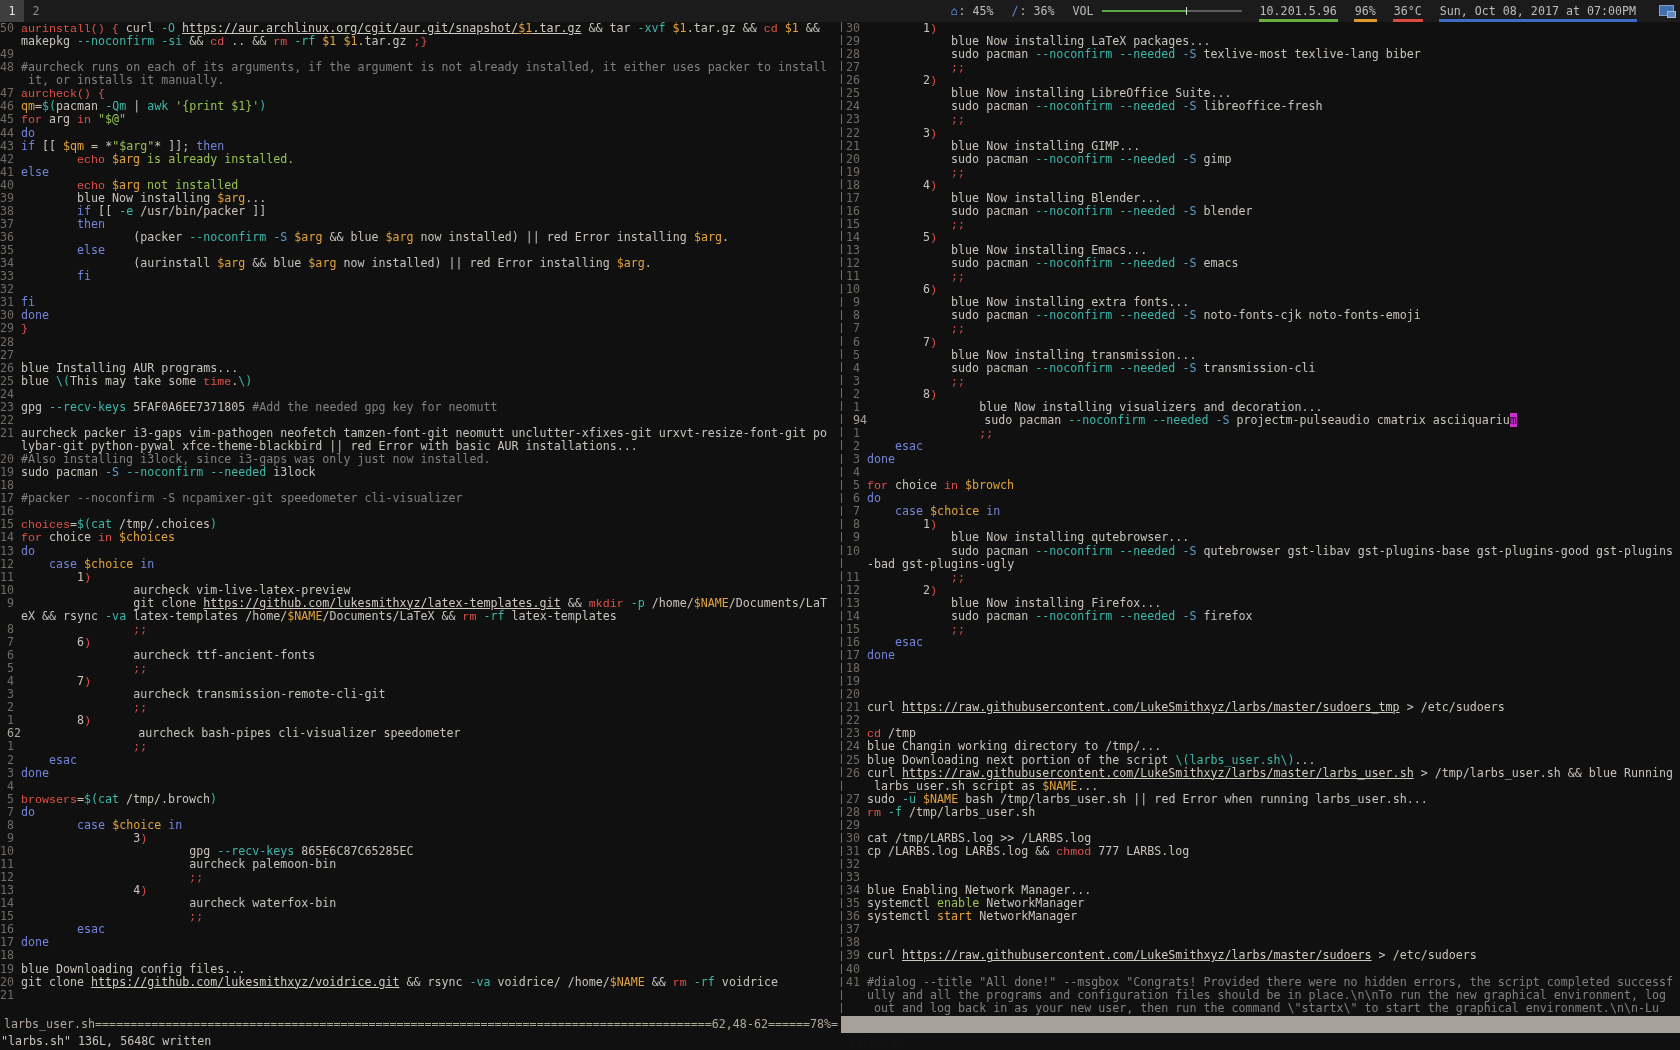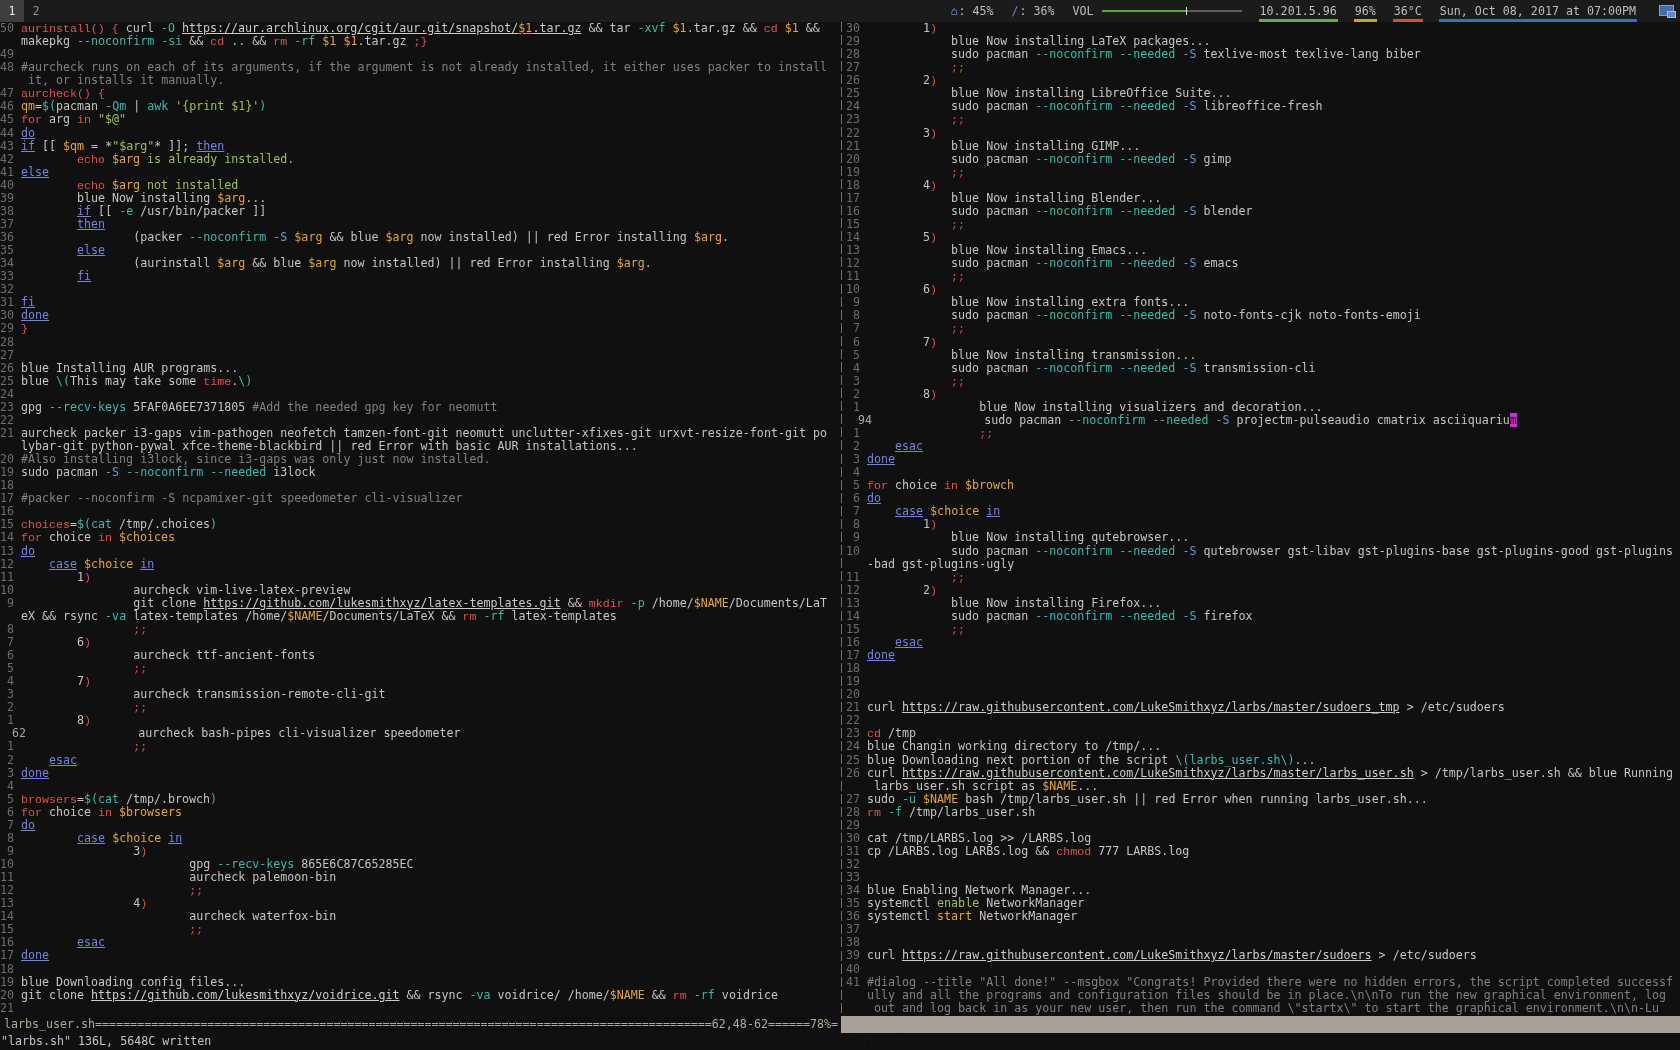--- a/index.html
+++ b/index.html
@@ -30,24 +30,24 @@
 
   
   #editor{position:absolute;left:0;top:22px;width:1680px;height:994px;background:var(--bg);}
   .pane{position:absolute;top:0;height:994px;overflow:hidden;}
   #pane-left{left:0;width:838px;}
   #pane-right{left:846px;width:834px;}
   #vsep{position:absolute;left:841px;top:0;width:1px;height:994px;
         background:repeating-linear-gradient(to bottom,#6f6f6f 0 10px,transparent 10px 13.078px);}
   .row{height:var(--rh);line-height:var(--rh);white-space:pre;}
   .gut{display:inline-block;width:21px;padding-right:7px;text-align:right;color:#716c66;}
-  .gut.cur{width:26px;padding:0 0 0 2px;text-align:right;color:#a9a49c;}
+  .gut.cur{width:26px;padding:0 0 0 2px;text-align:center;color:#a9a49c;}
   
   .sg-p{color:#c8c3bc;} .sg-cm{color:#808080;} .sg-r{color:#df5349;font-family:Liberation Mono, monospace;}
-  .sg-b{color:#7384d9;text-decoration:underline;} .sg-t{color:#3cb7a9;} .sg-s{color:#5b9ccc;}
+  .sg-b{color:#7384d9;} .sg-t{color:#3cb7a9;} .sg-s{color:#5b9ccc;}
   .sg-o{color:#e2a33e;} .sg-g{color:#9ac052;}
   .sg-u{color:#cfcac2;text-decoration:underline;margin-top:48px;}
   .sg-v{color:#e2a33e;text-decoration:underline;}
   .sg-x{background:#cb2fd0;color:#111;}
 
   
   #statusrow{position:absolute;left:0;top:1016px;width:1680px;height:17px;}
   #status-left{position:absolute;left:4px;top:0;width:841px;height:17px;line-height:17px;white-space:pre;overflow:hidden;color:#b0a89b;}
   #status-right{position:absolute;left:841px;top:0;width:839px;height:17px;line-height:17px;background:#a8a199;color:#161616;white-space:pre;}
   #status-right .sr-name{position:absolute;left:7px;}
@@ -154,21 +154,20 @@
       <div class="row"><span class="gut">4</span><span class="sg-p">        7</span><span class="sg-r">)</span></div>
       <div class="row"><span class="gut">3</span><span class="sg-p">                aurcheck transmission-remote-cli-git</span></div>
       <div class="row"><span class="gut">2</span><span class="sg-p">                </span><span class="sg-r">;;</span></div>
       <div class="row"><span class="gut">1</span><span class="sg-p">        8</span><span class="sg-r">)</span></div>
       <div class="row"><span class="gut cur">62</span><span class="sg-p">                aurcheck bash-pipes cli-visualizer speedometer</span></div>
       <div class="row"><span class="gut">1</span><span class="sg-p">                </span><span class="sg-r">;;</span></div>
       <div class="row"><span class="gut">2</span><span class="sg-p">    </span><span class="sg-b">esac</span></div>
       <div class="row"><span class="gut">3</span><span class="sg-b">done</span></div>
       <div class="row"><span class="gut">4</span></div>
       <div class="row"><span class="gut">5</span><span class="sg-r">browsers</span><span class="sg-p">=</span><span class="sg-t">$(</span><span class="sg-t">cat</span><span class="sg-p"> /tmp/.browch</span><span class="sg-t">)</span></div>
-      <div class="row"><span class="gut">6</span><span class="sg-r">for</span><span class="sg-p"> choice </span><span class="sg-r">in</span><span class="sg-p"> </span><span class="sg-o">$browsers</span></div>
       <div class="row"><span class="gut">7</span><span class="sg-b">do</span></div>
       <div class="row"><span class="gut">8</span><span class="sg-p">        </span><span class="sg-b">case</span><span class="sg-p"> </span><span class="sg-o">$choice</span><span class="sg-p"> </span><span class="sg-b">in</span></div>
       <div class="row"><span class="gut">9</span><span class="sg-p">                3</span><span class="sg-r">)</span></div>
       <div class="row"><span class="gut">10</span><span class="sg-p">                        gpg </span><span class="sg-t">--recv-keys</span><span class="sg-p"> 865E6C87C65285EC</span></div>
       <div class="row"><span class="gut">11</span><span class="sg-p">                        aurcheck palemoon-bin</span></div>
       <div class="row"><span class="gut">12</span><span class="sg-p">                        </span><span class="sg-r">;;</span></div>
       <div class="row"><span class="gut">13</span><span class="sg-p">                4</span><span class="sg-r">)</span></div>
       <div class="row"><span class="gut">14</span><span class="sg-p">                        aurcheck waterfox-bin</span></div>
       <div class="row"><span class="gut">15</span><span class="sg-p">                        </span><span class="sg-r">;;</span></div>
       <div class="row"><span class="gut">16</span><span class="sg-p">        </span><span class="sg-b">esac</span></div>

